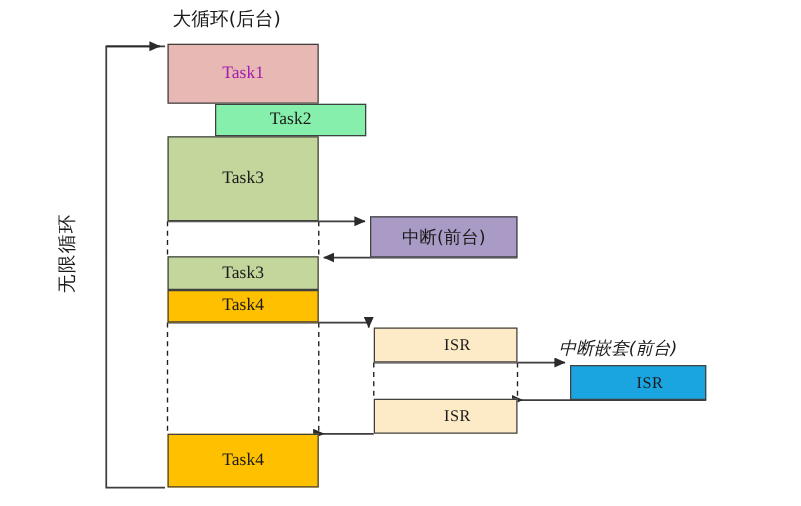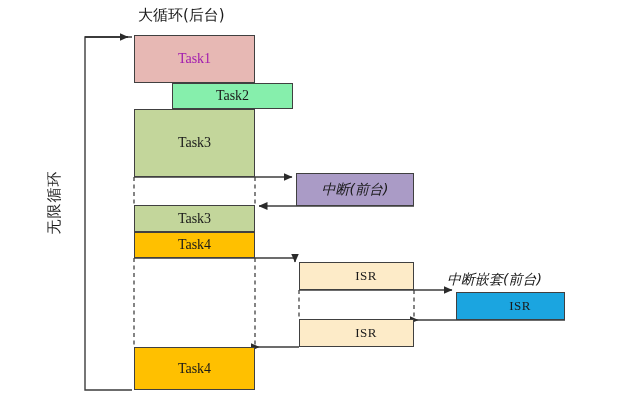--- a/index.html
+++ b/index.html
@@ -72,21 +72,21 @@
     top: 396px;
     font-size: 14px;
     color: #3a3a3a;
     white-space: nowrap;
     overflow: hidden;
     height: 9px;
     font-family: "DejaVu Sans", "Liberation Sans", sans-serif;
   }
   .tasktxt { font-size: 14px; }
   .isrtxt  { font-size: 13px; letter-spacing: 0.5px; padding-left: 19px; }
-  .cjkbox  { font-size: 14px; font-style: italic; }
+  .cjkbox  { font-size: 14px; }
 </style>
 </head>
 <body>
 
 <div id="stage">
 
   <svg id="vec" viewBox="0 0 641 405" xmlns="http://www.w3.org/2000/svg">
     <defs>
       <marker id="arw" markerWidth="9" markerHeight="8" refX="8.5" refY="4" orient="auto" markerUnits="userSpaceOnUse">
         <path d="M0,0 L9,4 L0,8 z" fill="#2b2b2b"></path>

